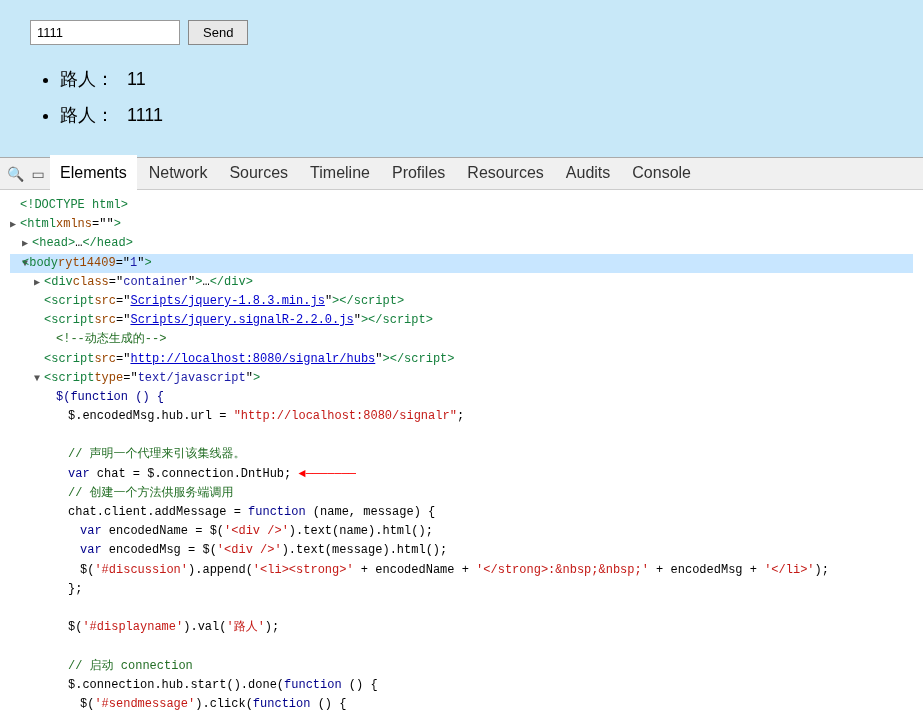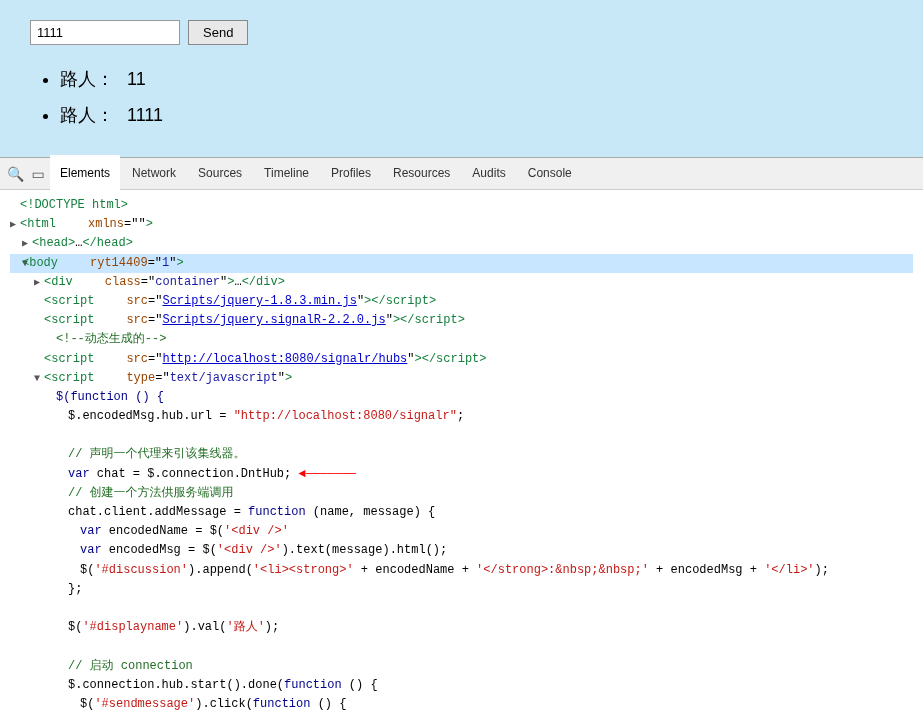--- a/index.html
+++ b/index.html
@@ -64,21 +64,21 @@
       align-items: center;
       justify-content: center;
       cursor: pointer;
       color: #555;
       font-size: 14px;
       border: none;
       background: none;
     }
     .devtools-tab {
       padding: 18px 10px;
-      font-size: 12px;
+      font-size: 16px;
       cursor: pointer;
       color: #333;
       background: none;
       border: none;
       border-bottom: 2px solid transparent;
       height: 32px;
       display: flex;
       align-items: center;
     }
     .devtools-tab.active {
@@ -102,21 +102,21 @@
       display: flex;
       align-items: baseline;
       white-space: pre;
     }
     .indent1 { padding-left: 12px; }
     .indent2 { padding-left: 24px; }
     .indent3 { padding-left: 36px; }
     .indent4 { padding-left: 48px; }
     .indent5 { padding-left: 60px; }
     .tag { color: #15803d; }
-    .attr-name { color: #994500; margin-left: 32px; }
+    .attr-name { color: #994500; }
     .attr-value { color: #1a1aa6; }
     .link-blue { color: #00c; text-decoration: underline; cursor: pointer; }
     .cmt { color: #236e25; margin-left: 12px; }
     .js-keyword { color: #00008b; }
     .js-func { color: #00008b; }
     .js-str { color: #c41a16; }
     .js-comment { color: #236e25; }
     .js-text { color: #000; }
     .arrow-red { color: red; }
     .highlight-row {
@@ -227,21 +227,21 @@
 
   <div class="code-line indent4">
     <span class="bullet"> </span><span class="js-comment">// 创建一个方法供服务端调用</span>
   </div>
 
   <div class="code-line indent4">
     <span class="bullet"> </span><span class="js-text">chat.client.addMessage = </span><span class="js-keyword">function</span><span class="js-text"> (name, message) {</span>
   </div>
 
   <div class="code-line indent5">
-    <span class="bullet"> </span><span class="js-keyword">var</span><span class="js-text"> encodedName = $(</span><span class="js-str">'&lt;div /&gt;'</span>
+    <span class="bullet"> </span><span class="js-keyword">var</span><span class="js-text"> encodedName = $(</span><span class="js-str">'&lt;div /&gt;'</span><span class="js-text">).text(name).html();</span>
   </div>
 
   <div class="code-line indent5">
     <span class="bullet"> </span><span class="js-keyword">var</span><span class="js-text"> encodedMsg = $(</span><span class="js-str">'&lt;div /&gt;'</span><span class="js-text">).text(message).html();</span>
   </div>
 
   <div class="code-line indent5">
     <span class="bullet"> </span><span class="js-text">$(</span><span class="js-str">'#discussion'</span><span class="js-text">).append(</span><span class="js-str">'&lt;li&gt;&lt;strong&gt;'</span><span class="js-text"> + encodedName + </span><span class="js-str">'&lt;/strong&gt;:&amp;nbsp;&amp;nbsp;'</span><span class="js-text"> + encodedMsg + </span><span class="js-str">'&lt;/li&gt;'</span><span class="js-text">);</span>
   </div>
 

